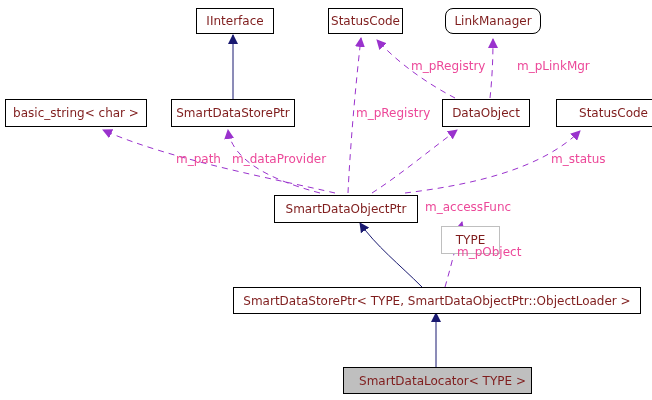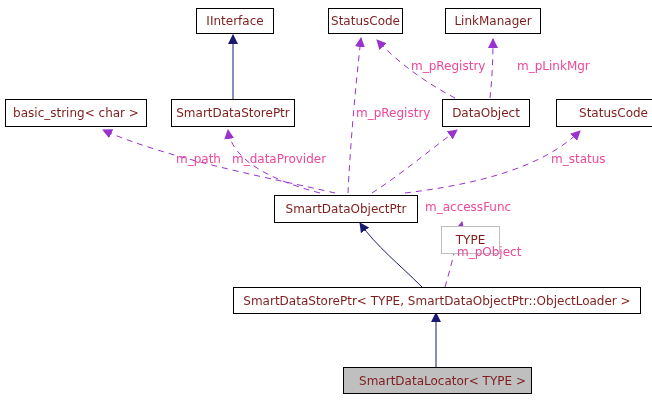--- a/index.html
+++ b/index.html
@@ -37,21 +37,21 @@
     <path d="M335,193 C280,180 170,160 103,130" marker-end="url(#ah-purple)"></path>
     <path d="M320,193 C270,180 232,160 228,130" marker-end="url(#ah-purple)"></path>
     <path d="M372,193 C400,175 430,150 457,130" marker-end="url(#ah-purple)"></path>
     <path d="M405,193 C470,185 540,170 580,131" marker-end="url(#ah-purple)"></path>
     <path d="M445,287 C450,270 455,250 462,222" marker-end="url(#ah-purple)"></path>
   </g>
 </svg>
 
 <div class="node" style="left:196px;top:8px;width:78px;height:26px;">IInterface</div>
 <div class="node" style="left:328px;top:8px;width:75px;height:26px;">StatusCode</div>
-<div class="node" style="left:445px;top:8px;width:96px;height:26px;">LinkManager</div>
+<div class="node" style="left:445px;top:8px;width:96px;height:26px;border-radius:8px;">LinkManager</div>
 <div class="node" style="left:5px;top:99px;width:142px;height:28px;">basic_string&lt; char &gt;</div>
 <div class="node" style="left:171px;top:99px;width:124px;height:28px;">SmartDataStorePtr</div>
 <div class="node" style="left:442px;top:99px;width:88px;height:28px;">DataObject</div>
 <div class="node" style="left:556px;top:99px;width:115px;height:28px;">StatusCode</div>
 <div class="node" style="left:274px;top:195px;width:144px;height:28px;">SmartDataObjectPtr</div>
 <div class="node grey" style="left:441px;top:195px;width:59px;height:28px;">TYPE</div>
 <div class="node" style="left:233px;top:287px;width:408px;height:27px;">SmartDataStorePtr&lt; TYPE, SmartDataObjectPtr::ObjectLoader &gt;</div>
 <div class="node focus" style="left:343px;top:367px;width:189px;height:27px;padding-left:10px;">SmartDataLocator&lt; TYPE &gt;</div>
 
 <div class="lbl" style="left:411px;top:59px;">m_pRegistry</div>

